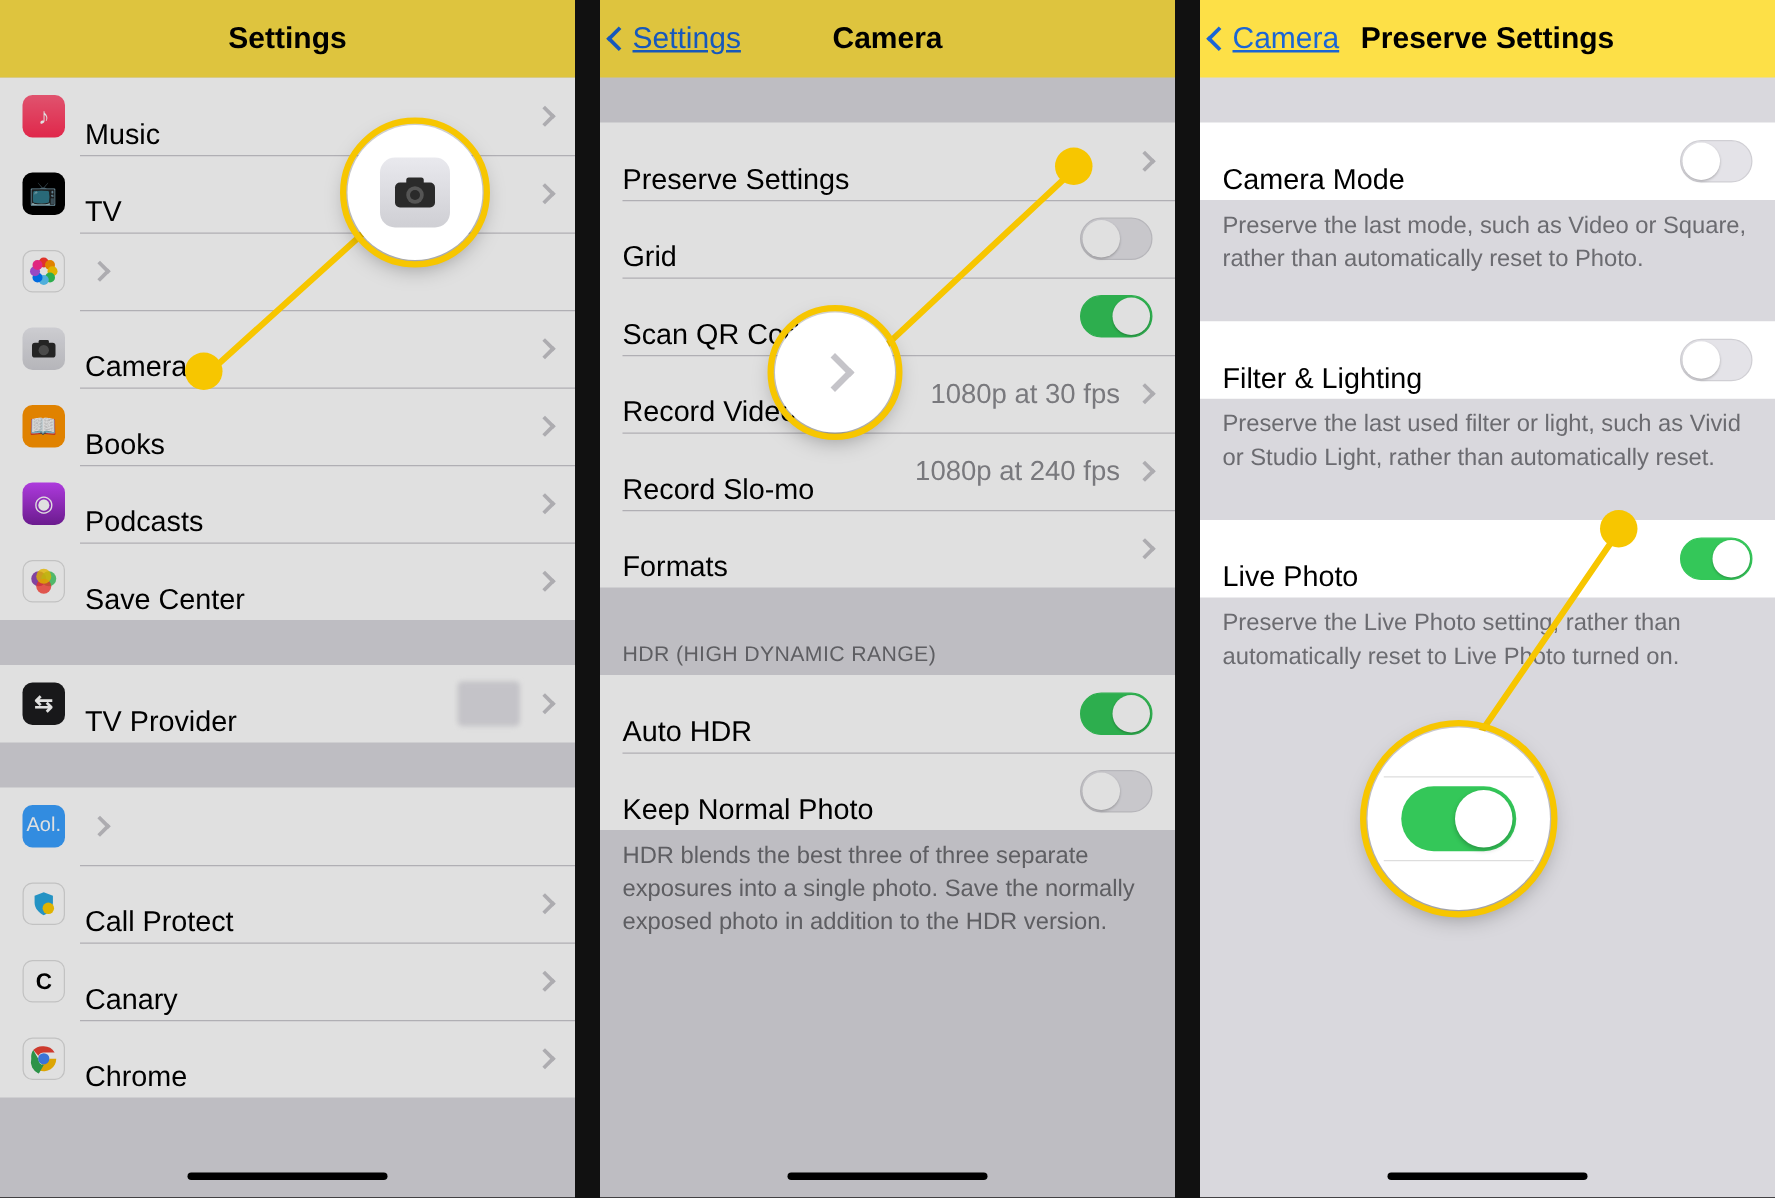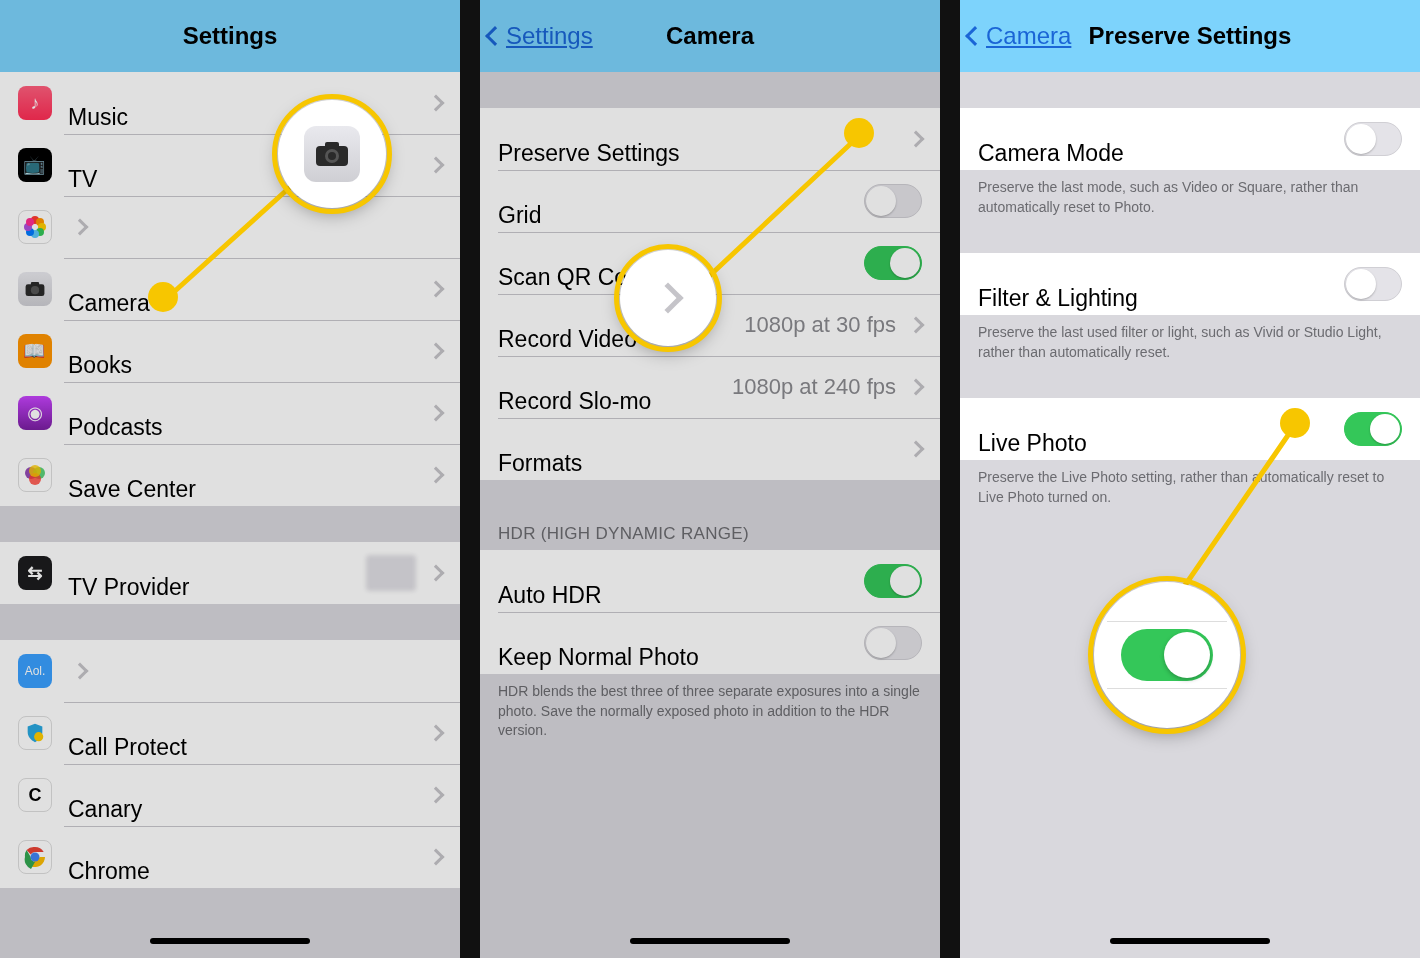--- a/index.html
+++ b/index.html
@@ -25,22 +25,22 @@
   }
   .dim::after {
     content: "";
     position: absolute;
     inset: 0;
     background: rgba(0,0,0,.12);
     pointer-events: none;
   }
   
   .nav {
-    height: 72px;
-    background: #7dd3fc;
+    height: 62px;
+    background: #fde047;
     display: flex;
     align-items: center;
     justify-content: center;
     position: relative;
     font-size: 24px;
     font-weight: 600;
   }
   .nav .back {
     position: absolute;
     left: 8px;
@@ -62,21 +62,21 @@
   .group { margin-top: 36px; }
   .group.first { margin-top: 0; }
   .group .header {
     font-size: 17px;
     color: #6b6b70;
     padding: 8px 18px 6px;
     text-transform: uppercase;
     letter-spacing: .3px;
   }
   .group .footer {
-    font-size: 14px;
+    font-size: 19px;
     line-height: 1.4;
     color: #6b6b70;
     padding: 8px 18px 0;
   }
   .rows { background: #fff; }
   .row {
     display: flex;
     align-items: center;
     min-height: 62px;
     padding: 0 18px;
@@ -280,21 +280,21 @@
             </div>
             <span class="label">TV Provider</span>
             <div class="blur-box" style="position: static; margin-right: 8px;"></div>
             <span class="disclosure"></span>
           </div>
         </div>
   </div>
   <div class="group">
     <div class="rows" id="s1g3">
           <div class="row">
-            <div class="icon ic-aol" style="font-size: 12px; color: rgb(255, 255, 255);">Aol.</div>
+            <div class="icon ic-aol" style="font-size: 16px; color: rgb(255, 255, 255);">Aol.</div>
             <span class="disclosure"></span>
           </div>
           <div class="row">
             <div class="icon ic-callp" style="font-size: 18px; color: rgb(255, 255, 255);">
               <svg width="22" height="22" viewBox="0 0 24 24">
                 <path d="M12 2l8 3v6c0 5-3.5 9-8 11-4.5-2-8-6-8-11V5z" fill="#2aa8e0"></path>
                 <circle cx="16" cy="16" r="5" fill="#ffcc00"></circle>
               </svg>
             </div>
             <span class="label">Call Protect</span>

